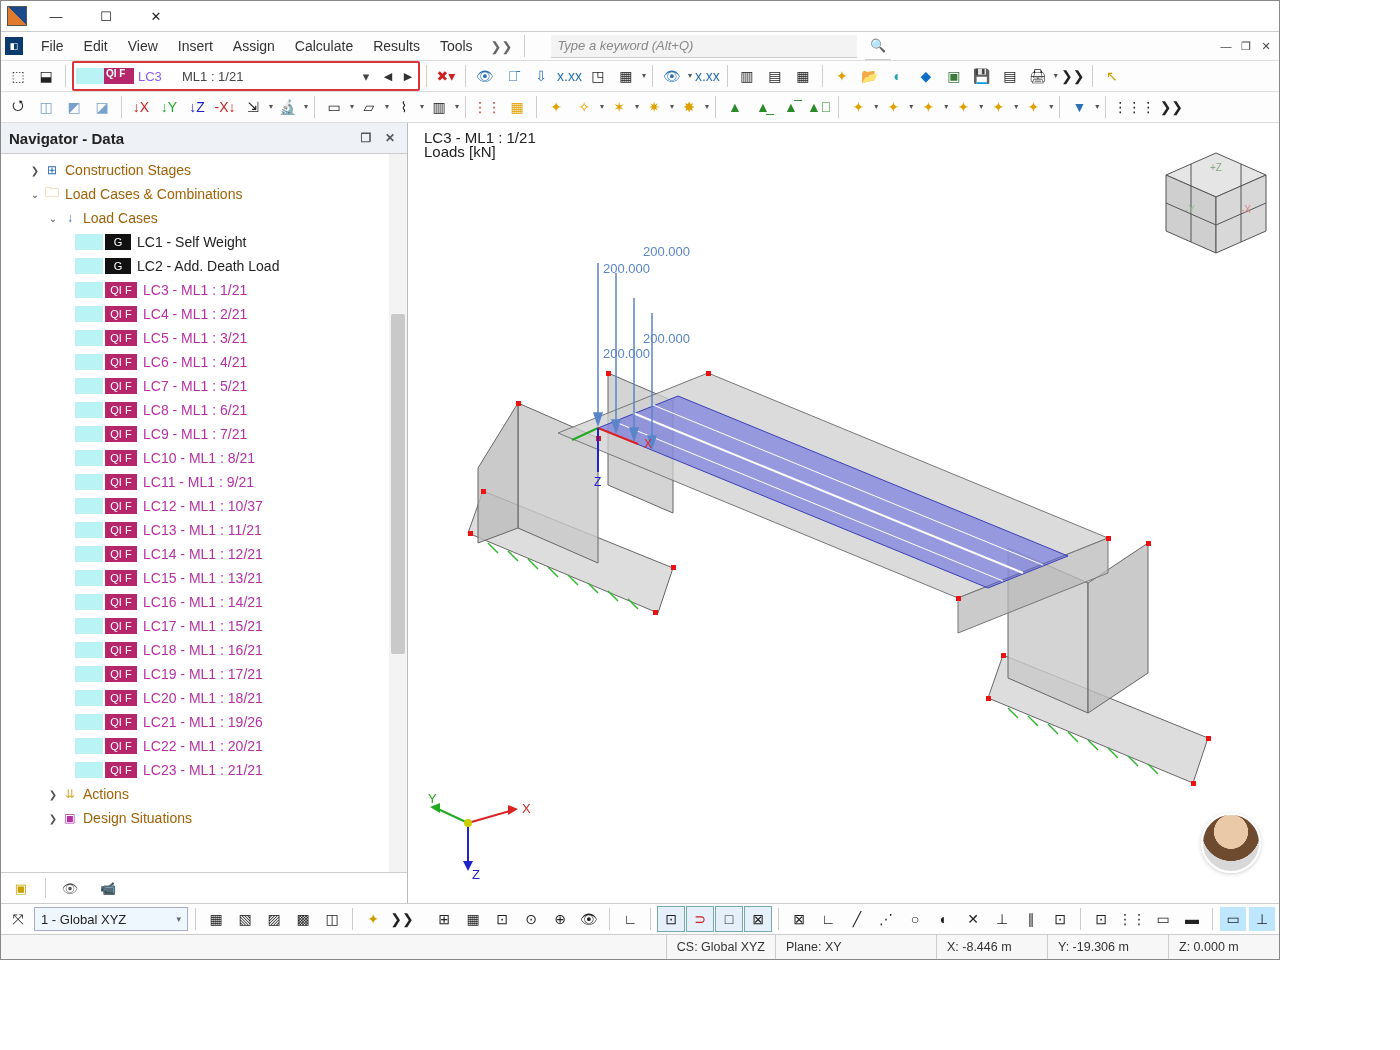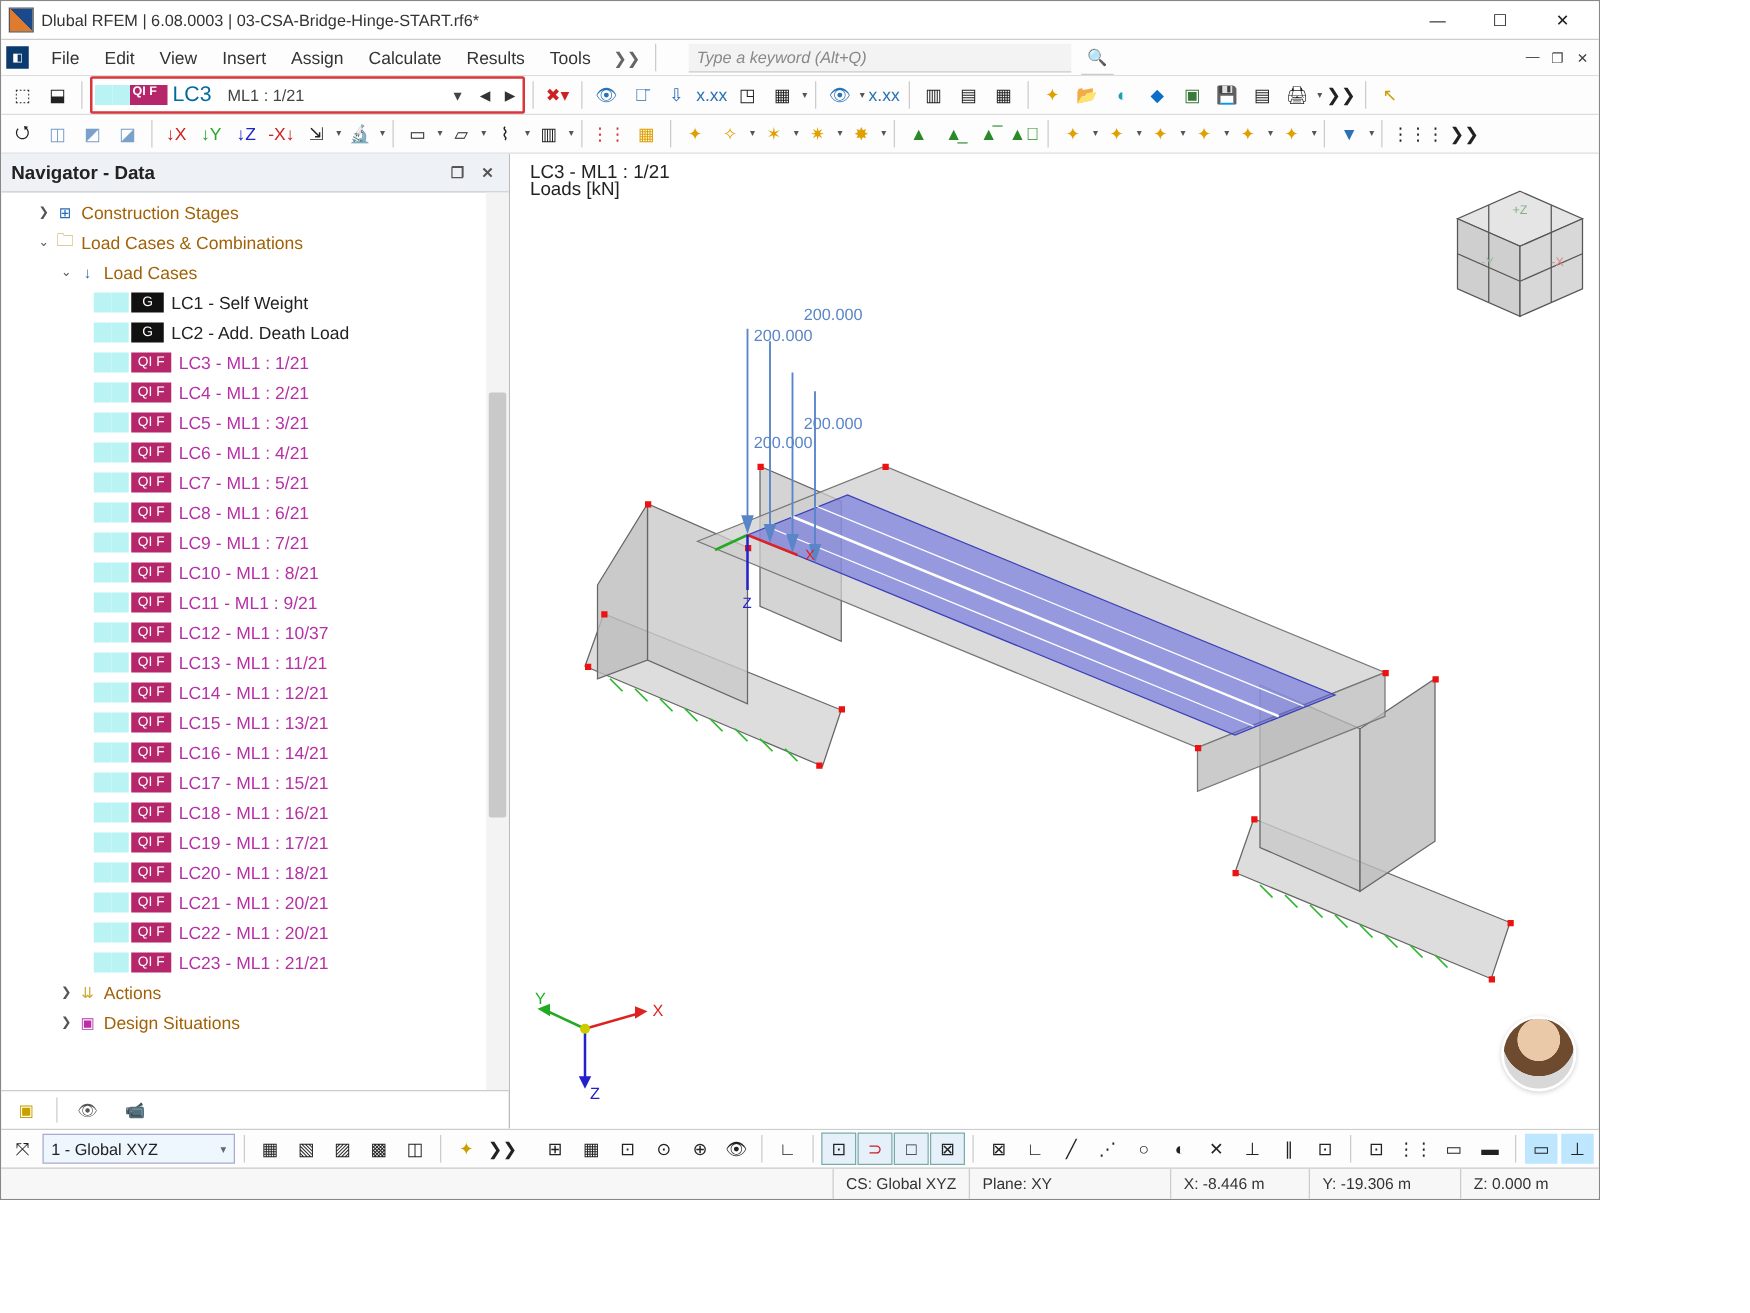--- a/index.html
+++ b/index.html
@@ -21,21 +21,21 @@
 .tb1 .sep,.tb2 .sep{width:1px;height:22px;background:#ccc;margin:0 4px}
 .tbtn{min-width:24px;height:24px;display:flex;align-items:center;justify-content:center;font-size:14px;padding:0 1px}
 .dd{padding-right:8px;position:relative}
 .dd:after{content:"▾";font-size:8px;color:#555;position:absolute;right:0;top:7px}
 .lc-box{display:flex;align-items:center;height:26px;border:2px solid #d8363a;border-radius:2px;background:#fff;padding:0 2px;gap:4px}
 .lc-swatch{display:flex}
 .lc-swatch span{width:14px;height:16px;display:inline-block}
 .sw-cyan{background:#b9f3f3}
 .sw-mag{background:#b5266a;color:#fff;font-size:10px;font-weight:600;display:flex;align-items:center;justify-content:center;padding:0 2px}
 .sw-mag-wide{min-width:26px}
-.lc-text{font-size:17px;color:#0369a1; min-width:40px}
+.lc-text{font-size:13px;color:#8b5cf6; min-width:40px}
 .lc-text2{font-size:13px;color:#444;min-width:170px}
 .lc-dd{width:20px;text-align:center;color:#444}
 .lc-arrow{width:16px;text-align:center;font-size:11px;color:#333}
 .body{flex:1;display:flex;overflow:hidden}
 .nav{width:406px;border-right:1px solid #bbb;display:flex;flex-direction:column;background:#fff}
 .nav-title{height:30px;display:flex;align-items:center;padding:0 8px;font-size:15px;font-weight:600;background:#eef2f6;border-bottom:1px solid #ccc}
 .nav-title span.spacer{flex:1}
 .nav-title .ico{width:18px;text-align:center;color:#555;font-size:12px;margin-left:6px}
 .tree-wrap{flex:1;display:flex;overflow:hidden}
 .tree{flex:1;overflow-y:auto;padding:4px 0}
@@ -72,21 +72,20 @@
 svg{display:block}
 .loadval{fill:#5a85c9;font-size:13px}
 </style>
 </head>
 <body>
 
 <div class="frame">
 
   <div class="titlebar">
     <div class="tb-icon"></div>
-    <div class="tb-title">Dlubal RFEM | 6.08.0003 | 03-CSA-Bridge-Hinge-START.rf6*</div>
     <div class="tb-btns">
       <div class="tb-btn">—</div>
       <div class="tb-btn">☐</div>
       <div class="tb-btn">✕</div>
     </div>
   </div>
 
   <div class="menubar">
     <div class="mb-icon">◧</div>
     <div id="menu-items" style="display: flex;">
@@ -433,21 +432,21 @@
                 <span class="lclabel">LC20 - ML1 : 18/21</span>
               </div>
               <div class="row lcrow magenta">
                 <span class="indent3"></span>
                 <span style="width:22px"></span>
                 <span class="sws">
                   <span class="sw-cyan"></span>
                   <span class="sw-cyan"></span>
                 </span>
                 <span class="pill-q">QI F</span>
-                <span class="lclabel">LC21 - ML1 : 20/21</span>
+                <span class="lclabel">LC21 - ML1 : 19/26</span>
               </div>
               <div class="row lcrow magenta">
                 <span class="indent3"></span>
                 <span style="width:22px"></span>
                 <span class="sws">
                   <span class="sw-cyan"></span>
                   <span class="sw-cyan"></span>
                 </span>
                 <span class="pill-q">QI F</span>
                 <span class="lclabel">LC22 - ML1 : 20/21</span>

